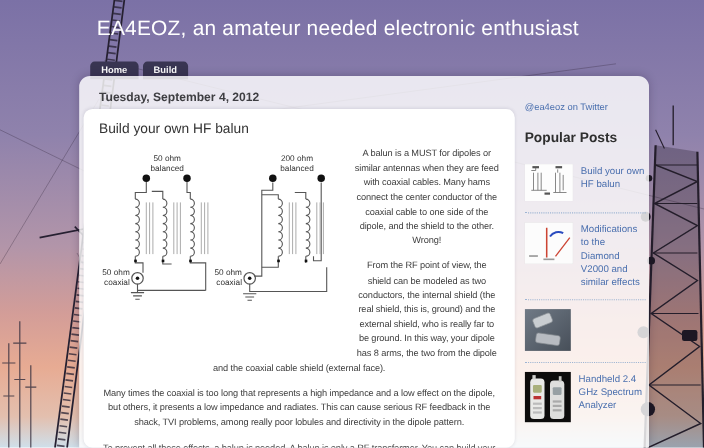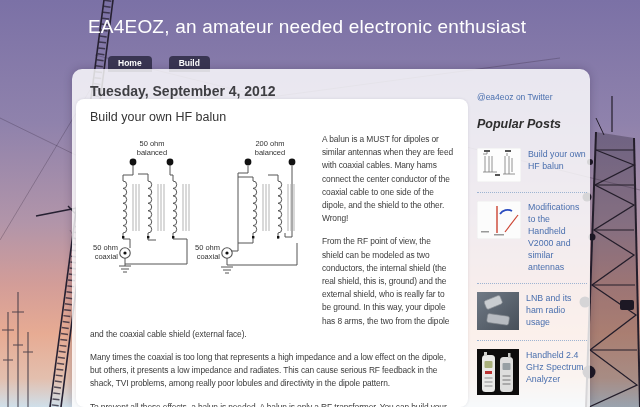--- a/index.html
+++ b/index.html
@@ -4,39 +4,39 @@
 <style>
   * { margin:0; padding:0; box-sizing:border-box; }
   html,body { width:640px; height:407px; overflow:hidden; }
   body { position:relative; font-family:"Liberation Sans", sans-serif; }
 
   #bg { position:absolute; left:0; top:0; width:640px; height:407px; }
 
   .site-title { position:absolute; left:88px; top:16px; font-size:19px; font-weight:400;
     color:var(--title-text,#fff); letter-spacing:.2px; cursor:pointer; }
 
-  .tabs { position:absolute; left:82px; top:56px; display:flex; gap:17px;margin-left:26px; }
+  .tabs { position:absolute; left:82px; top:56px; display:flex; gap:4px; }
   .tab { background:var(--tab-bg,#393552); color:#fff; font-size:8.5px; font-weight:bold;
     padding:3px 10px 4px; border-radius:4px 4px 0 0; cursor:pointer; line-height:1; }
 
   .container { position:absolute; left:72px; top:69px; width:518px; height:338px;
     background:rgba(255,255,255,.82); border-radius:10px 10px 0 0;
     box-shadow:0 0 8px rgba(30,20,50,.25); }
 
-  .date-header { position:absolute; left:90px; top:83px; font-size:14px; font-weight:bold; color:#3e3e42; }
+  .date-header { position:absolute; left:90px; top:83px; font-size:11px; font-weight:bold; color:#3e3e42; }
 
   .post-box { position:absolute; left:76px; top:99px; width:392px; height:308px;
     background:#fff; border-radius:8px; padding:11px 14px; box-shadow:0 0 3px rgba(60,60,90,.12); }
   .post-title { font-size:12.5px; font-weight:400; color:#333; margin:0 0 8px; line-height:15px; cursor:pointer; }
   .diagram { float:left; width:224px; height:172px; margin:0 8px 10px 0; }
-  .post-box p { font-size:8.4px; line-height:13.2px; color:#3b3b3b; margin:0 0 10px; letter-spacing:-.1px; }
+  .post-box p { font-size:8.4px; line-height:13.2px; color:#3b3b3b; margin:0 0 10px; letter-spacing:-.1px;text-align:center; }
 
   .sidebar { position:absolute; left:477px; top:80px; width:110px; }
   .twitter-link { font-size:8.5px; color:var(--link-blue,#4a6fae); cursor:pointer; display:inline-block;margin-top:12px; }
-  .pop-title { font-size:12.5px; font-weight:bold; font-style:italic; color:#2e2e2e; margin:13px 0 9px; }
+  .pop-title { font-size:12.5px; font-weight:bold; color:#2e2e2e; margin:13px 0 9px; }
   .pp-item { display:flex; gap:7px; padding:8px 0 10px; border-bottom:1px dotted #9db4d2; align-items:flex-start; }
   .pp-item:first-of-type { padding-top:0; }
   .pp-item:last-of-type { border-bottom:none; }
   .pp-thumb { flex:none; display:block; }
   .pp-link { font-size:8.8px; line-height:12px; color:var(--link-blue,#4a6fae); cursor:pointer; }
 
   svg text { font-family:"Liberation Sans", sans-serif; }
 </style>
 </head>
 <body>
@@ -221,41 +221,40 @@
     <svg class="pp-thumb" width="44" height="38" viewBox="0 0 44 38">
       <rect width="44" height="38" fill="#fcfcfc" stroke="#ddd" stroke-width="0.5"></rect>
       <path d="M20,5 V32" stroke="#cc4433" stroke-width="1.4" fill="none"></path>
       <path d="M28,31 L41,14" stroke="#cc4433" stroke-width="1.2" fill="none"></path>
       <path d="M23,13 A9 9 0 0 1 35,10" stroke="#2a4bbf" stroke-width="1.8" fill="none"></path>
       <g fill="#999">
           <rect x="4" y="30" width="8" height="1.5"></rect>
           <rect x="17" y="33" width="10" height="1.5"></rect>
         </g>
     </svg>
-    <span class="pp-link">Modifications to the Handheld V2000 and similar antennas</span>
+    <span class="pp-link">Modifications to the Diamond V2000 and similar effects</span>
   </div>
 
   
   <div class="pp-item">
     <svg class="pp-thumb" width="42" height="38" viewBox="0 0 42 38">
       <defs>
           <linearGradient id="t4" x1="0" y1="0" x2="1" y2="1">
         <stop offset="0" stop-color="#707a86"></stop>
             <stop offset="1" stop-color="#474f59"></stop>
           </linearGradient>
         </defs>
       <rect width="42" height="38" fill="url(#t4)"></rect>
       <g transform="rotate(-22 16 11)">
           <rect x="8" y="6" width="17" height="9" rx="2" fill="#c9cdd1" stroke="#8d9298" stroke-width="0.6"></rect>
         </g>
       <g transform="rotate(8 22 28)">
           <rect x="10" y="23" width="22" height="9" rx="2" fill="#b7bbc1" stroke="#83888e" stroke-width="0.6"></rect>
         </g>
     </svg>
-    <span class="pp-link">LNB and its ham radio usage</span>
   </div>
 
   
   <div class="pp-item">
     <svg class="pp-thumb" width="42" height="46" viewBox="0 0 42 46">
       <rect width="42" height="46" fill="#0d0c0c"></rect>
       <rect x="5" y="6" width="13" height="37" rx="3.5" fill="#e9e9e7"></rect>
       <rect x="7" y="3" width="3" height="4" fill="#cfcfcc"></rect>
       <rect x="7.5" y="12" width="8" height="7" rx="1" fill="#a9b07c"></rect>
       <rect x="8" y="22" width="7" height="3" fill="#b33"></rect>

